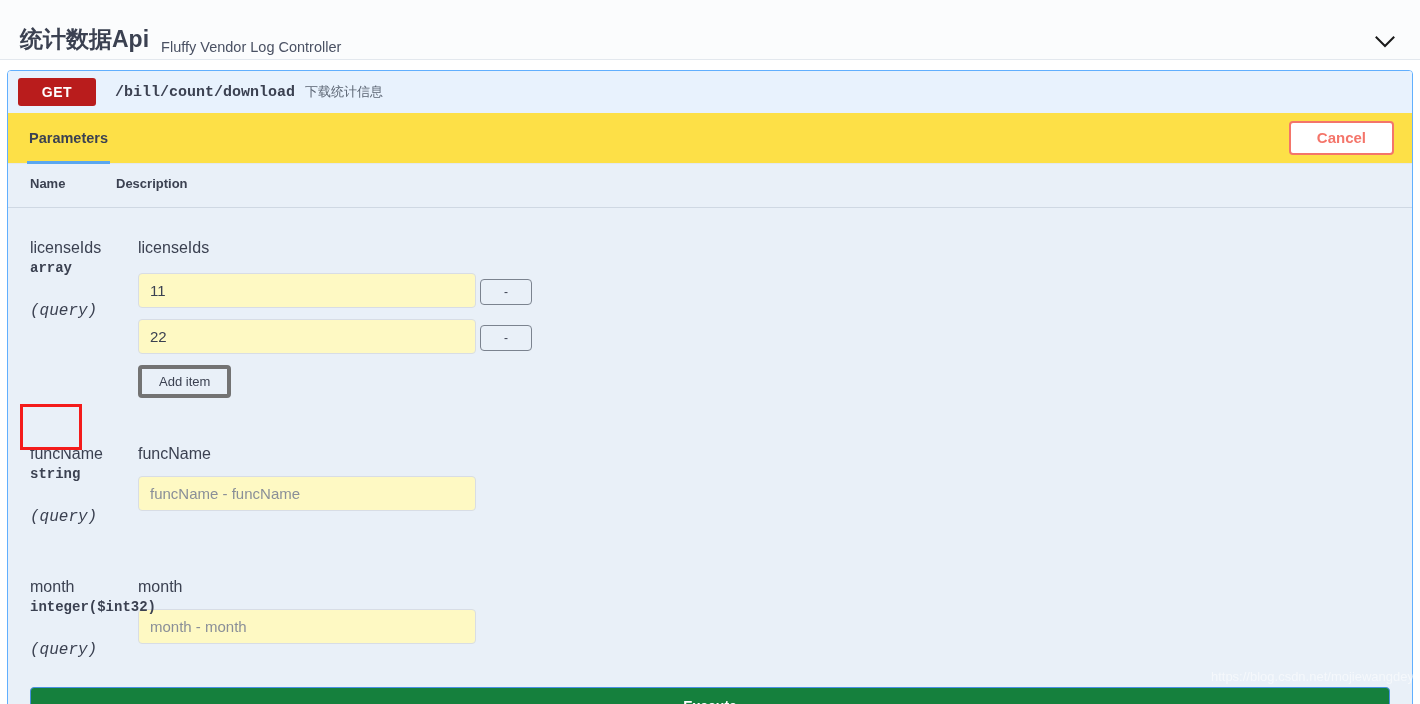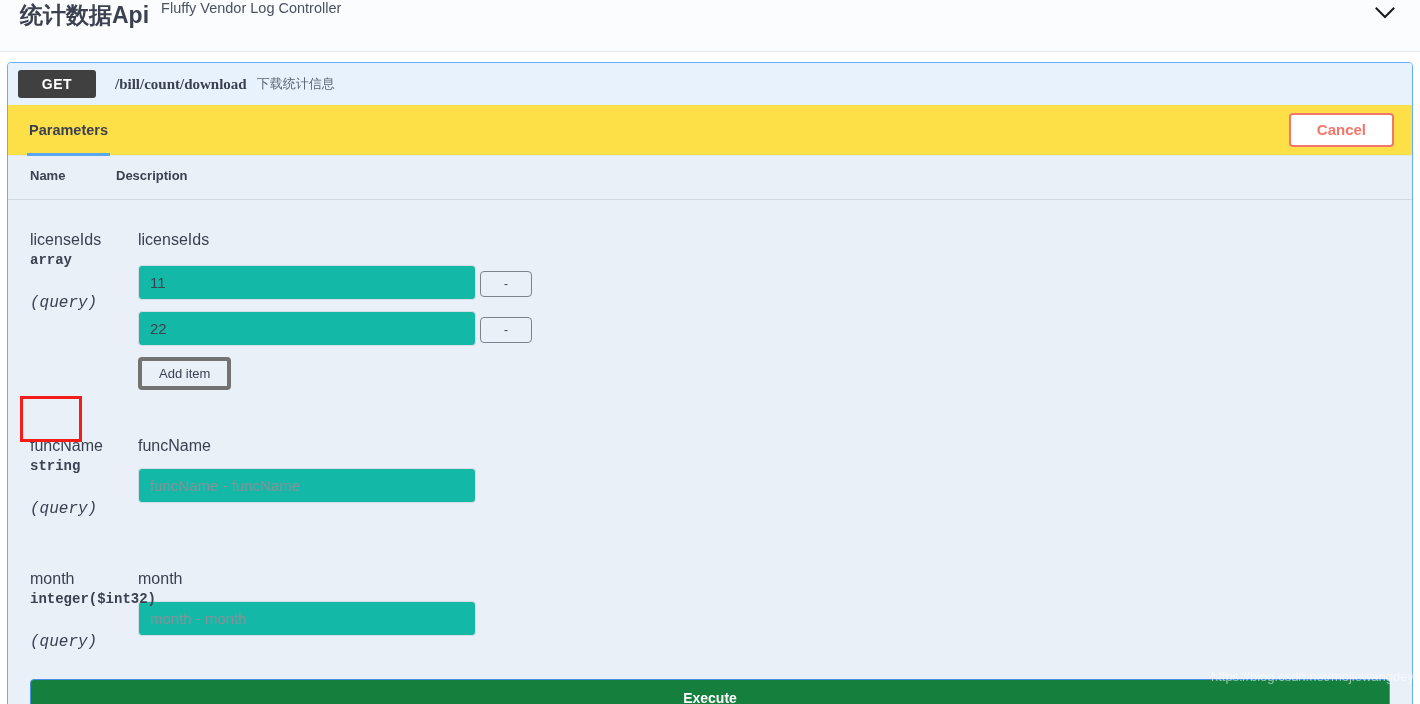--- a/index.html
+++ b/index.html
@@ -7,25 +7,25 @@
     margin: 0; padding: 0;
     width: 1420px; height: 704px;
     background: #ffffff;
     font-family: "Liberation Sans", sans-serif;
     overflow: hidden;
   }
   .page { position: relative; width: 1420px; height: 704px; background:#fff; }
 
   
   .api-header {
-    height: 52px;
+    height: 60px;
     background: #fbfcfd;
     border-bottom: 1px solid #e3e8ee;
     display: flex;
-    align-items: flex-start;
+    align-items: flex-end;
     padding: 0 22px 4px 20px;
   }
   .api-title {
     font-size: 23px;
     font-weight: bold;
     color: #3b4151;
     letter-spacing: 0px;
     white-space: nowrap;
   }
   .api-subtitle {
@@ -54,34 +54,34 @@
     height: 42px;
     background: #e8f2fd;
     display: flex;
     align-items: center;
     padding: 0 10px;
     cursor: pointer;
   }
   .http-method {
     width: 78px;
     height: 28px;
-    background: #404040;
+    background: #b91c1c;
     color: #fff;
     font-size: 14px;
     font-weight: bold;
     letter-spacing: 0.5px;
     border-radius: 3px;
     display: flex;
     align-items: center;
     justify-content: center;
     flex: 0 0 auto;
   }
   .op-path {
     margin-left: 19px;
-    font-family: Liberation Serif, serif;
+    font-family: Liberation Mono, monospace;
     font-size: 15px;
     font-weight: bold;
     color: #3b4151;
     white-space: nowrap;
   }
   .op-desc {
     margin-left: 10px;
     font-size: 13px;
     color: #5a6472;
     white-space: nowrap;
@@ -189,21 +189,21 @@
     line-height: 1.2;
   }
 
   
   .inp {
     display: block;
     width: 338px;
     height: 35px;
     border: 1px solid #d8dde5;
     border-radius: 4px;
-    background: #14b8a6;
+    background: #fef9c3;
     font-size: 15px;
     color: #3b4151;
     padding: 0 11px;
     font-family: "Liberation Sans", sans-serif;
     outline: none;
   }
   .inp::placeholder { color: #8a8f98; }
 
   .array-rows { padding-left: 6px; padding-top: 16px; }
   .array-row {

